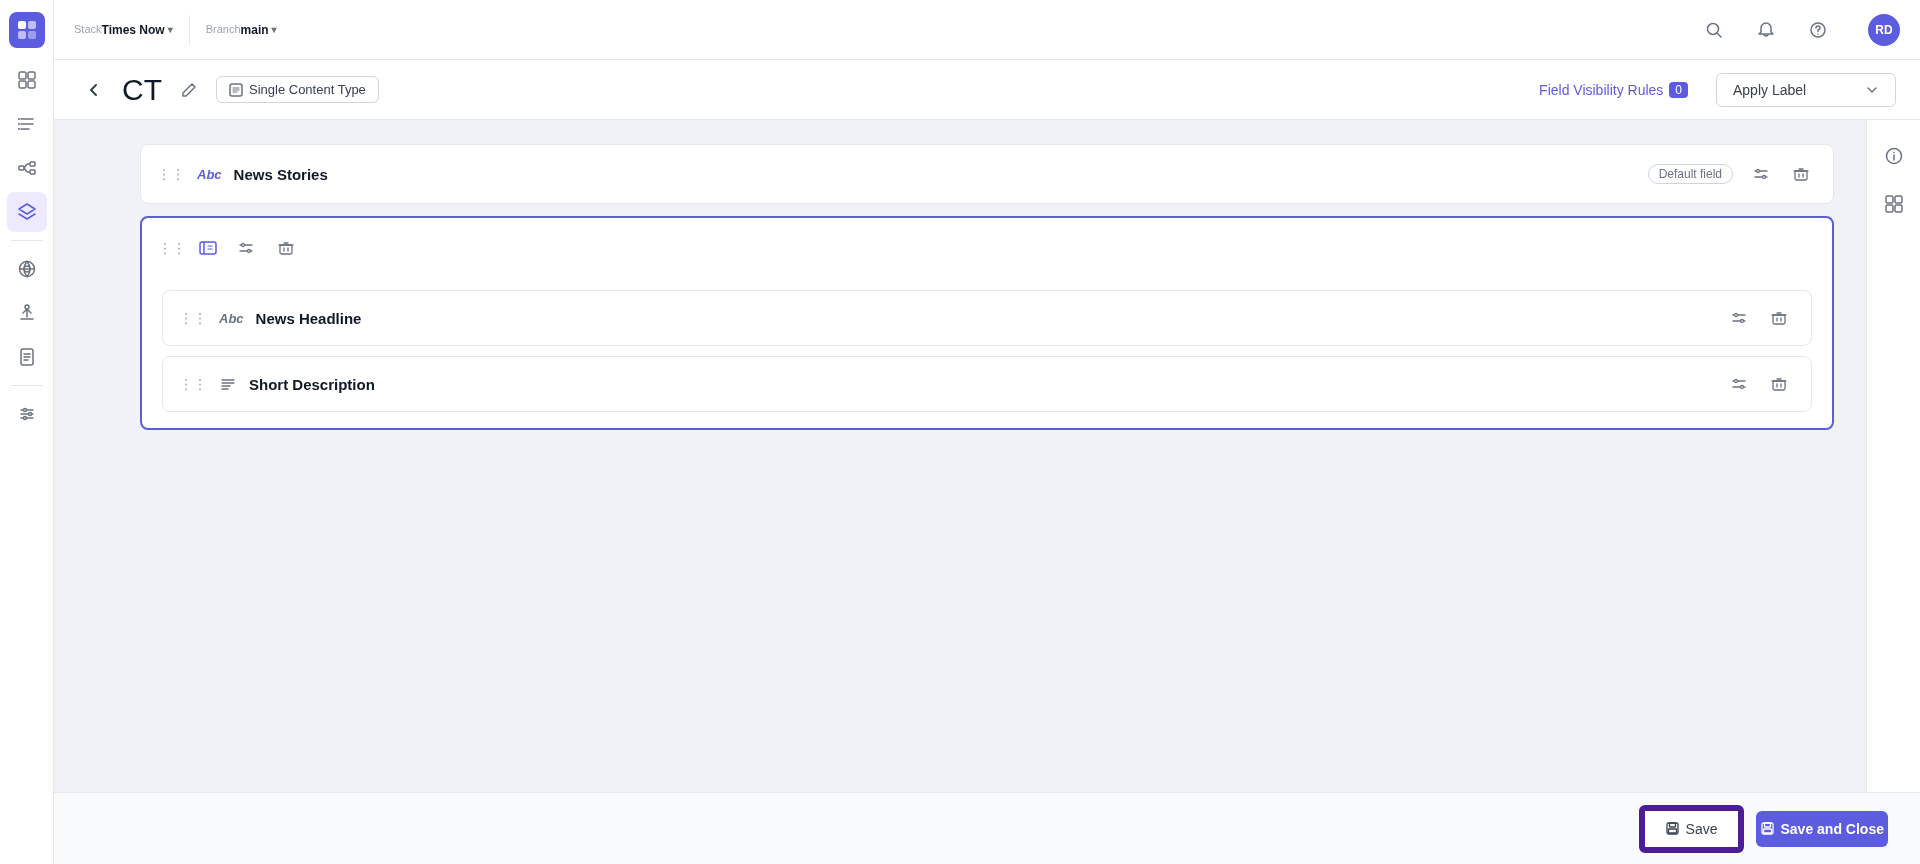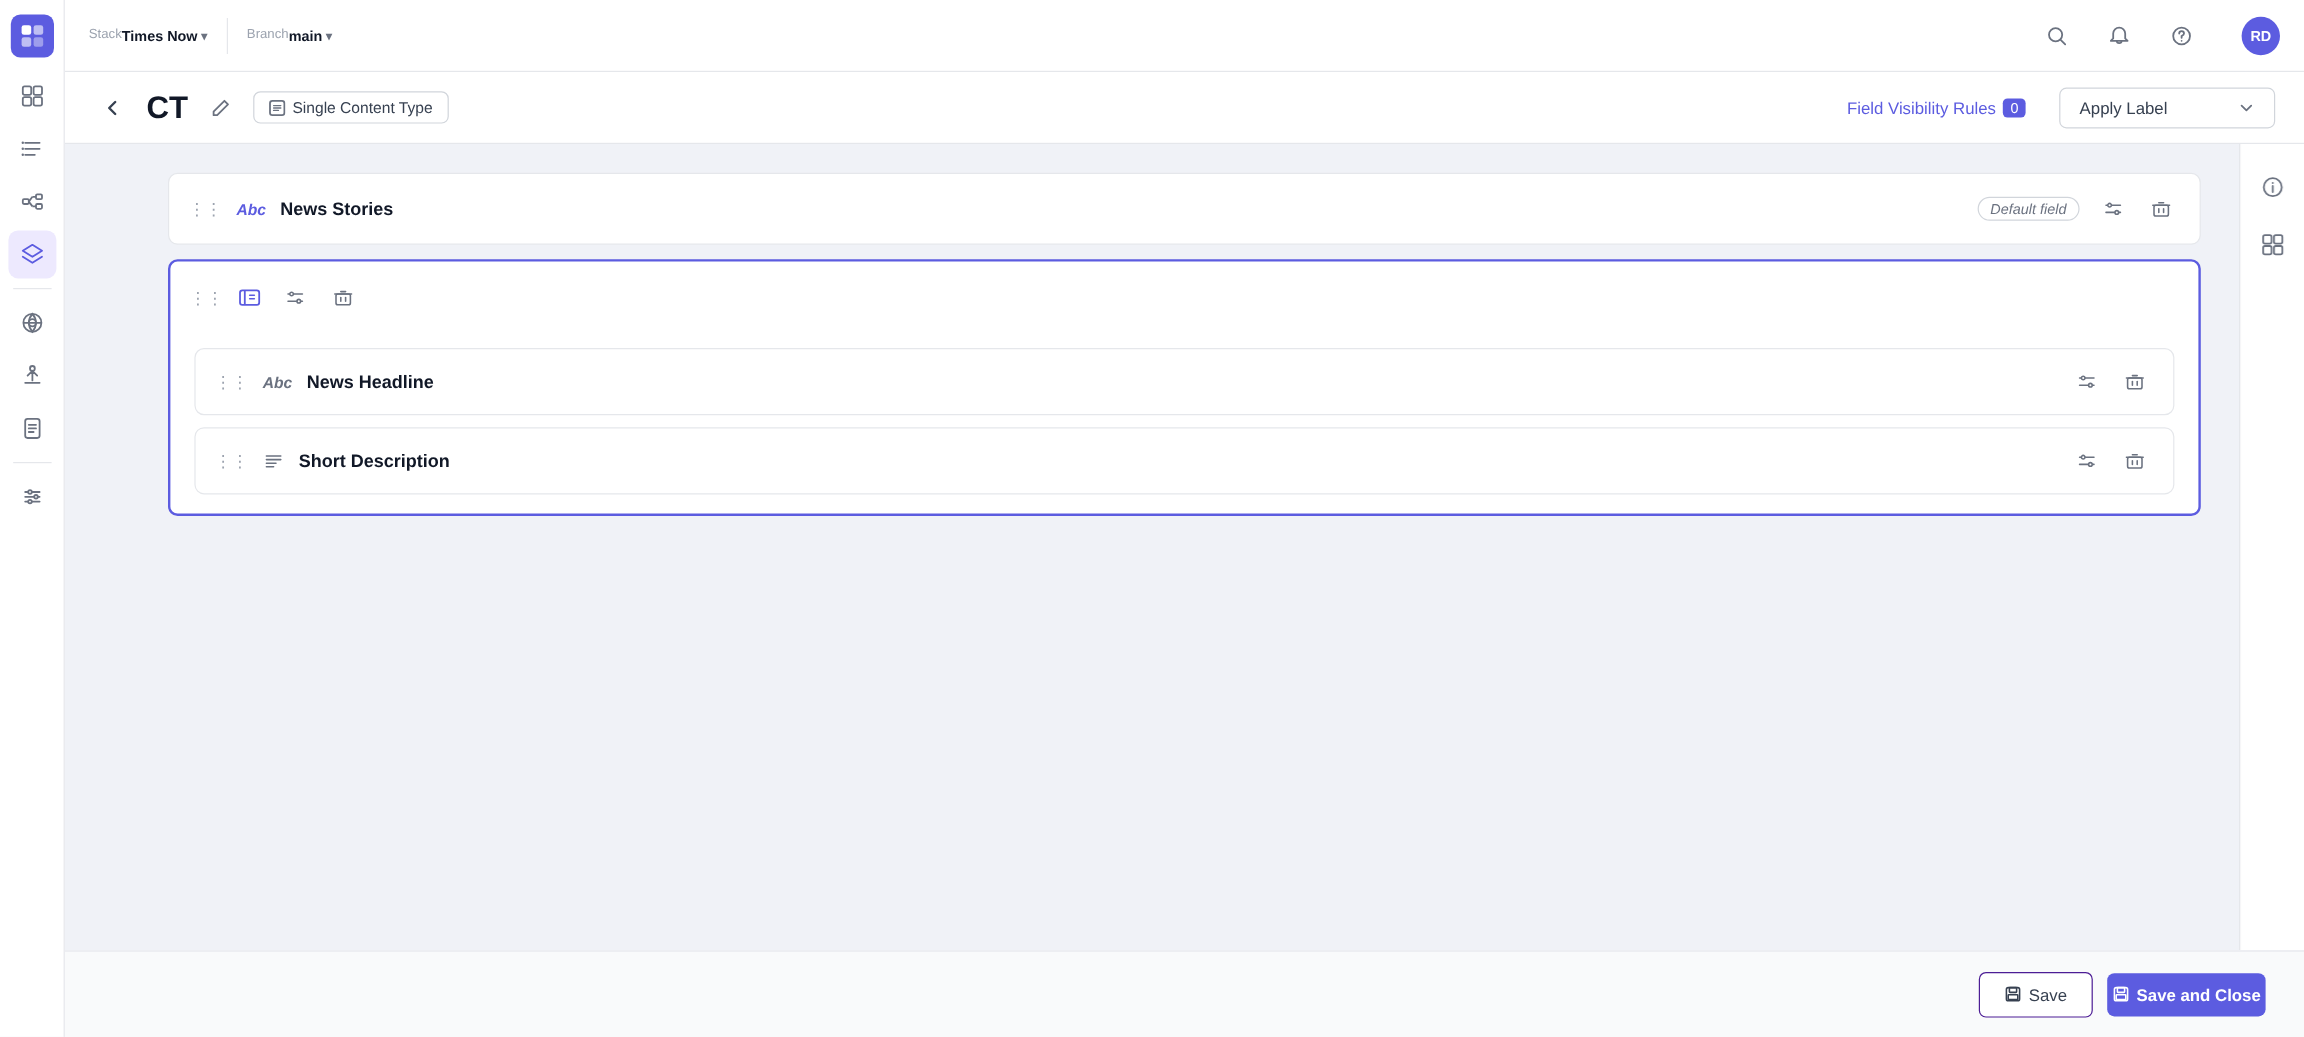--- a/index.html
+++ b/index.html
@@ -95,21 +95,21 @@
       z-index: 8;
       gap: 12px;
     }
     .back-btn {
       width: 32px; height: 32px;
       display: flex; align-items: center; justify-content: center;
       border-radius: 6px; cursor: pointer; color: #374151;
       border: none; background: none; font-size: 18px;
     }
     .ct-label {
-      font-size: 26px; font-weight: 700; color: #111827;
+      font-size: 30px; font-weight: 400; color: #111827;
     }
     .edit-icon-btn {
       width: 30px; height: 30px;
       display: flex; align-items: center; justify-content: center;
       border-radius: 6px; cursor: pointer; color: #6b7280;
       border: none; background: none; font-size: 15px;
     }
     .content-type-badge {
       display: flex; align-items: center; gap: 6px;
       border: 1px solid #d1d5db;
@@ -205,21 +205,20 @@
     .drag-handle { color: #9ca3af; cursor: grab; font-size: 14px; }
     .field-icon { color: #6b7280; font-size: 14px; display: flex; align-items: center; }
     .field-name { font-size: 15px; font-weight: 600; color: #111827; flex: 1; }
     .default-badge {
       border: 1px solid #d1d5db;
       border-radius: 12px;
       padding: 2px 10px;
       font-size: 12px;
       color: #6b7280;
       background: #fff;
-      font-style: italic;
     }
     .field-actions { display: flex; align-items: center; gap: 8px; }
     .field-action-btn {
       width: 32px; height: 32px;
       display: flex; align-items: center; justify-content: center;
       border-radius: 6px; cursor: pointer; color: #6b7280;
       border: none; background: none;
     }
 
     
@@ -230,21 +229,21 @@
       background: #f9fafb;
       border-top: 1px solid #e5e7eb;
       display: flex;
       align-items: center;
       justify-content: flex-end;
       padding: 0 32px;
       gap: 12px;
     }
     .save-btn {
       display: flex; align-items: center; gap: 6px;
-      border: 1px solid #4c1d95;
+      border: 6px solid #4c1d95;
       border-radius: 6px;
       padding: 10px 20px;
       font-size: 14px; font-weight: 500;
       color: #374151;
       cursor: pointer;
       background: #fff;
     }
     .save-close-btn {
       display: flex; align-items: center; gap: 6px;
       border: none;

